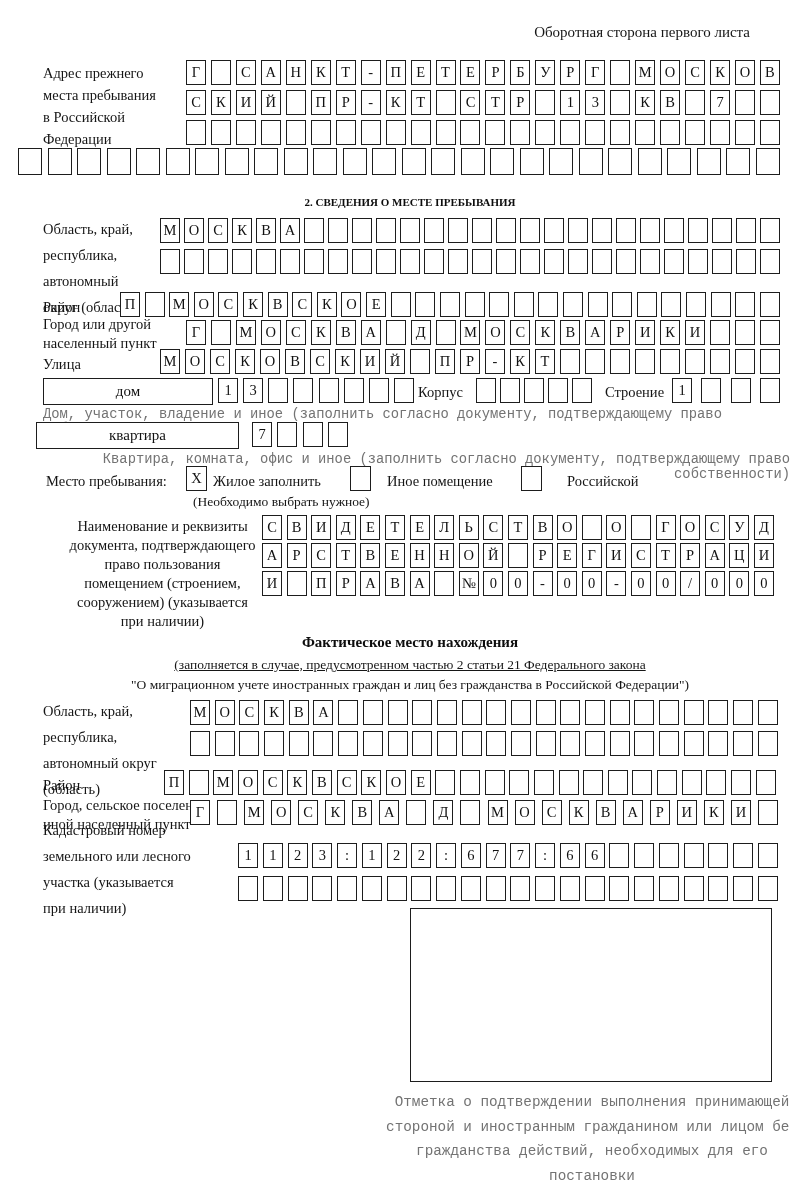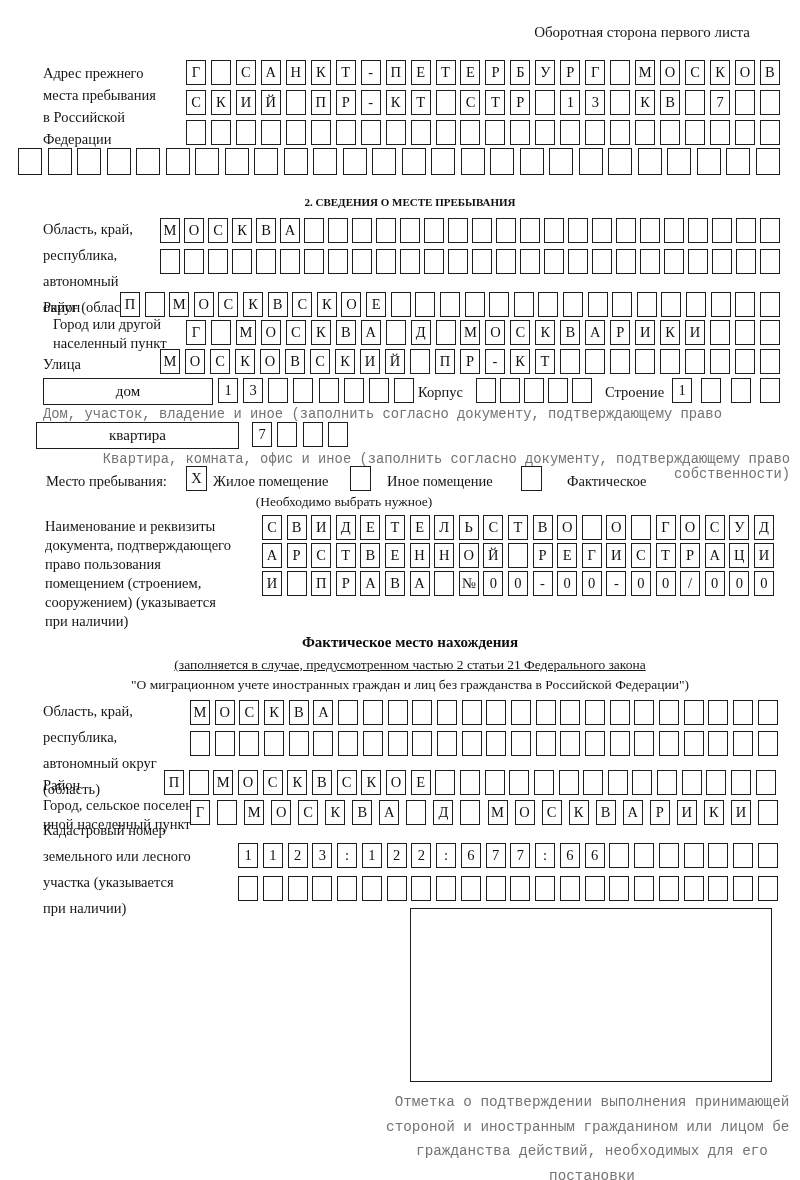--- a/index.html
+++ b/index.html
@@ -237,21 +237,21 @@
       <span class="cell"></span>
       <span class="cell"></span>
       <span class="cell"></span>
       <span class="cell"></span>
       <span class="cell"></span>
       <span class="cell"></span>
       <span class="cell"></span>
       <span class="cell"></span>
     </div>
 
-  <div class="abs lbl tight" style="left:43px; top:315px; width:140px;">Город или другой<br>населенный пункт</div>
+  <div class="abs lbl tight" style="left:33px; top:315px; width:140px;">Город или другой<br>населенный пункт</div>
   <div class="cells" style="left:176px; top:320px; width:594px;">
       <span class="cell">Г</span>
       <span class="cell"></span>
       <span class="cell">М</span>
       <span class="cell">О</span>
       <span class="cell">С</span>
       <span class="cell">К</span>
       <span class="cell">В</span>
       <span class="cell">А</span>
       <span class="cell"></span>
@@ -333,28 +333,28 @@
   <div class="cells" style="left:242px; top:422px; width:96px;">
       <span class="cell">7</span>
       <span class="cell"></span>
       <span class="cell"></span>
       <span class="cell"></span>
     </div>
   <div class="abs caption" style="left:33px; top:452px;text-align:right;">Квартира, комната, офис и иное (заполнить согласно документу, подтверждающему право собственности)</div>
 
   <div class="abs lbl" style="left:36px; top:470px;">Место пребывания:</div>
   <div class="chkbox" style="left:176px; top:466px;">X</div>
-  <div class="abs lbl" style="left:203px; top:470px;">Жилое помещение</div>
+  <div class="abs lbl" style="left:203px; top:470px;">Жилое заполнить</div>
   <div class="chkbox" style="left:340px; top:466px;"></div>
   <div class="abs lbl" style="left:377px; top:470px;">Иное помещение</div>
   <div class="chkbox" style="left:511px; top:466px;"></div>
-  <div class="abs lbl" style="left:557px; top:470px;">Фактическое</div>
-  <div class="abs note" style="left:174px; top:494px; width:320px; text-align:center;">(Необходимо выбрать нужное)</div>
-
-  <div class="abs lbl tight" style="left:35px; top:517px; width:235px;">Наименование и реквизиты<br>документа, подтверждающего<br>право пользования<br>помещением (строением,<br>сооружением) (указывается<br>при наличии)</div>
+  <div class="abs lbl" style="left:557px; top:470px;">Российской</div>
+  <div class="abs note" style="left:183px; top:494px; width:320px; text-align:left;">(Необходимо выбрать нужное)</div>
+
+  <div class="abs lbl tight" style="left:35px; top:517px; width:235px;text-align:center;">Наименование и реквизиты<br>документа, подтверждающего<br>право пользования<br>помещением (строением,<br>сооружением) (указывается<br>при наличии)</div>
   <div class="cells" style="left:252px; top:515px; width:512px;">
       <span class="cell">С</span>
       <span class="cell">В</span>
       <span class="cell">И</span>
       <span class="cell">Д</span>
       <span class="cell">Е</span>
       <span class="cell">Т</span>
       <span class="cell">Е</span>
       <span class="cell">Л</span>
       <span class="cell">Ь</span>

